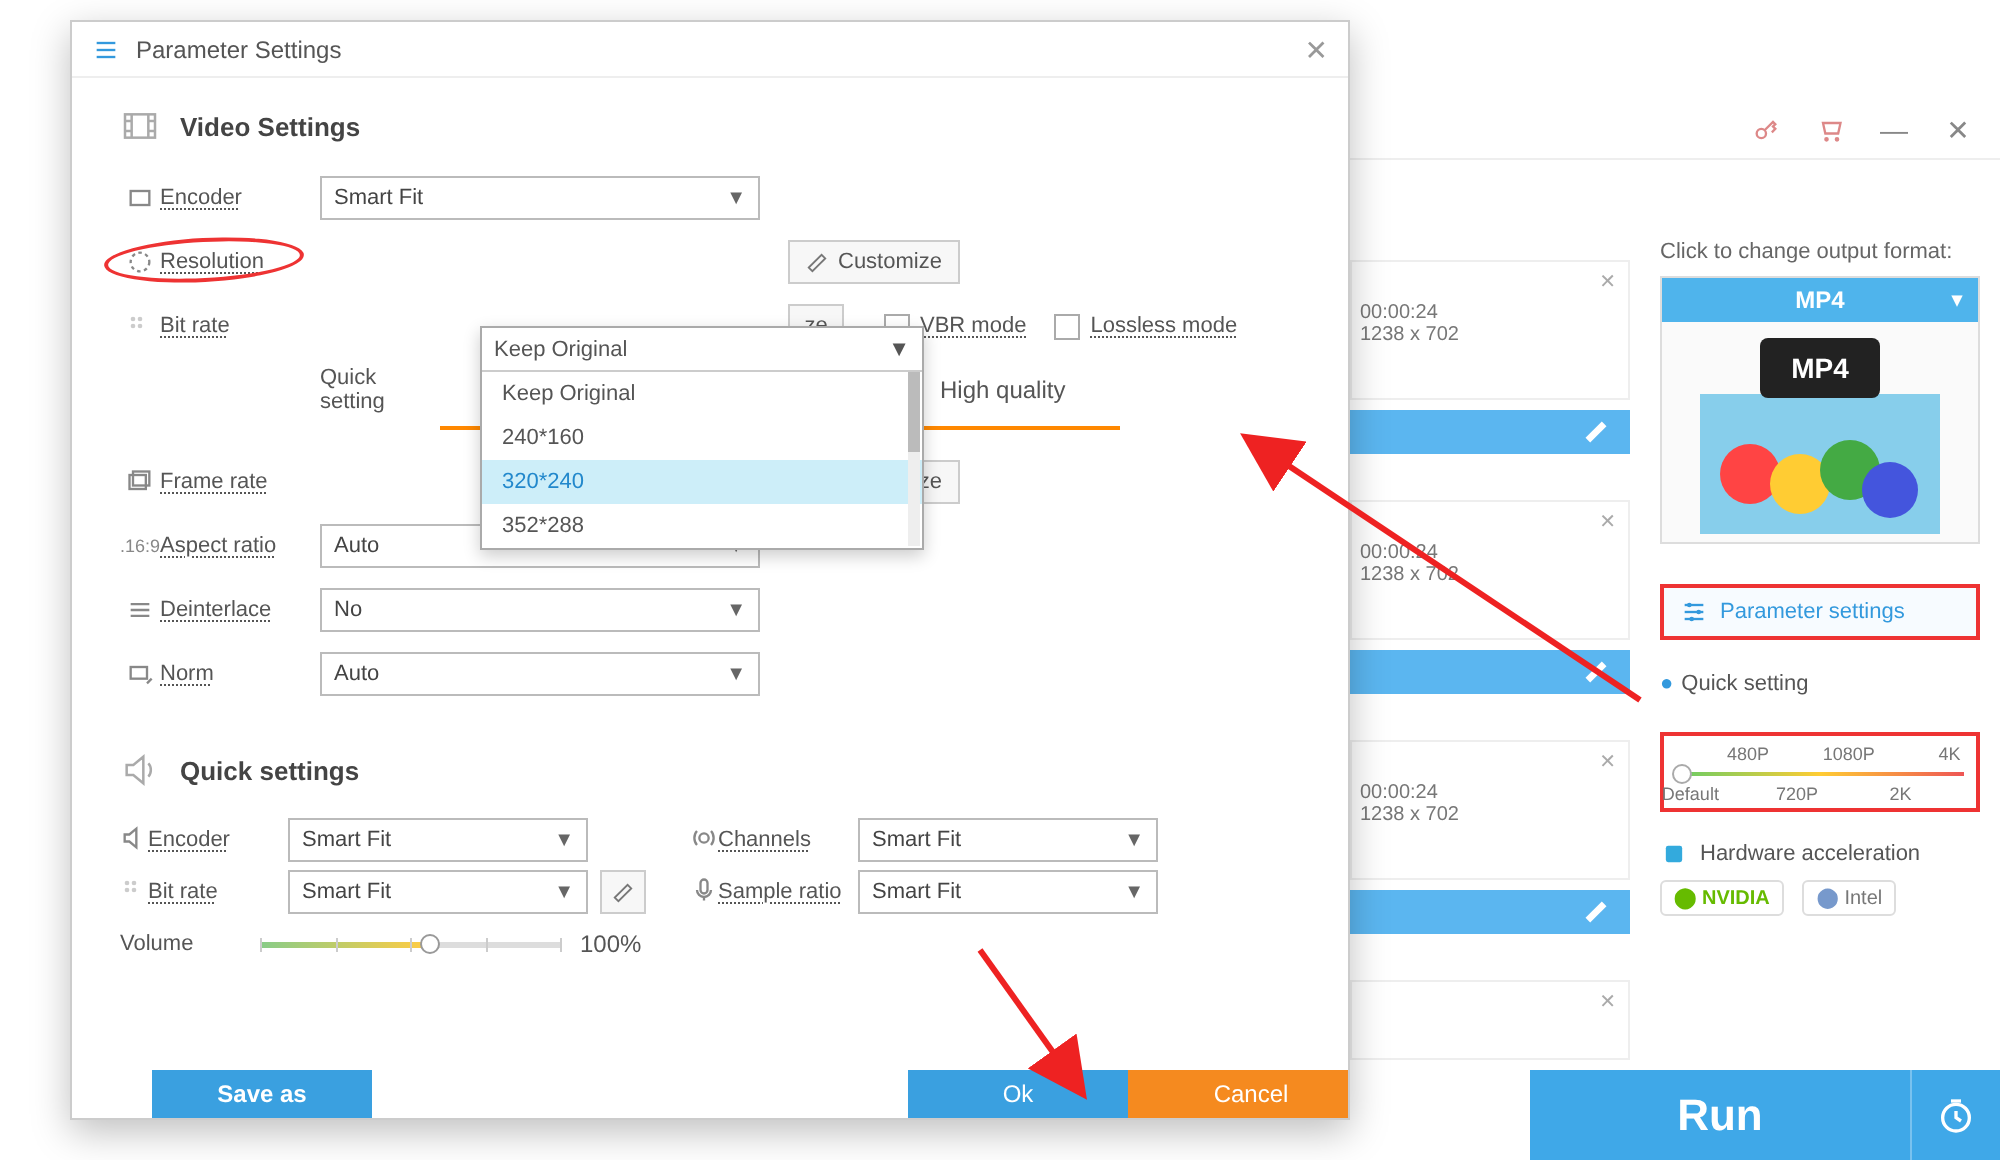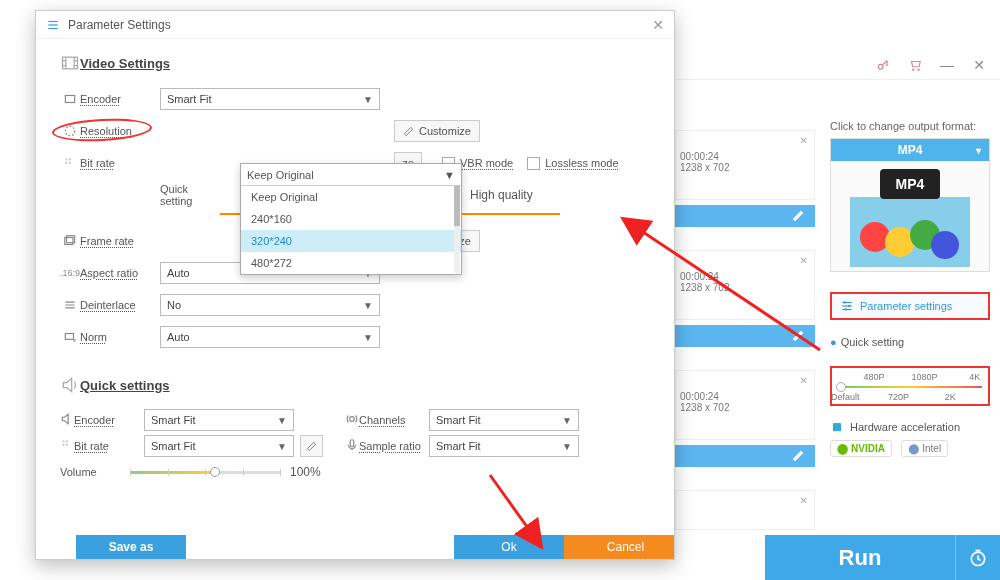--- a/index.html
+++ b/index.html
@@ -40,21 +40,21 @@
 .bg-item .close { position:absolute; top:4px; right:6px; color:#aaa;}
 .bg-item-bar { position:absolute; right:185px; width:140px; height:22px; background:#5bb6f0; display:flex; align-items:center; justify-content:flex-end; padding-right:10px; color:#fff;}
 
 
 .dialog { position:absolute; top:10px; left:35px; width:640px; height:550px; background:#fff; border:1px solid #ccc; box-shadow: 0 6px 18px rgba(0,0,0,0.25); z-index:50;}
 .dlg-title { height:28px; border-bottom:1px solid #eee; display:flex; align-items:center; padding:0 10px; gap:8px; font-size:12px; color:#555;}
 .dlg-title .dlg-icon{ width:14px; height:14px;}
 .dlg-title .dlg-close{ margin-left:auto; color:#999; font-size:14px;}
 .dlg-body { padding: 14px 24px; }
 
-.sec-head { display:flex; align-items:center; gap:0; font-size:13px; font-weight:bold; color:#444; margin-bottom: 12px; text-decoration: underline;}
+.sec-head { display:flex; align-items:center; gap:10px; font-size:13px; font-weight:bold; color:#444; margin-bottom: 12px;}
 .sec-head svg { width:20px; height:20px; color:#999;}
 
 .row { display:flex; align-items:center; height: 28px; margin-bottom: 4px; position:relative;}
 .row .ricon { width:20px; display:flex; justify-content:center; color:#888;}
 .row .rlabel { width: 80px; font-size:11px; color:#555; text-decoration: underline; text-decoration-style: dotted; text-underline-offset: 2px;}
 .row .rlabel.nolink { text-decoration: none; }
 .sel { width: 220px; height: 22px; border:1px solid #bbb; background:#fff; display:flex; align-items:center; padding:0 6px; font-size:11px; color:#444; position:relative;}
 .sel .caret { margin-left:auto; color:#666; font-size:10px;}
 .sel.narrow { width: 150px; }
 .cust-btn { margin-left: 14px; height:22px; border:1px solid #ccc; background:#f7f7f7; display:flex; align-items:center; padding:0 8px; gap:5px; font-size:11px; color:#555;}
@@ -443,21 +443,21 @@
   </div>
 
   <div class="dropdown">
     <div class="ddhead">
       <span>Keep Original</span>
         <span class="caret">▼</span>
     </div>
     <div class="opt">Keep Original</div>
     <div class="opt">240*160</div>
     <div class="opt sel-opt">320*240</div>
-    <div class="opt">480*272</div>
+    <div class="opt">352*288</div>
     <div class="dd-scroll">
         <div class="thumb"></div>
       </div>
   </div>
 </div>
 
 <svg class="arrow" style="top:210px; left:620px;" width="220" height="150">
   <defs>
       <marker id="ah1" markerWidth="10" markerHeight="10" refX="2" refY="5" orient="auto">
         <path d="M0 0L10 5L0 10z" fill="#e22"></path>

